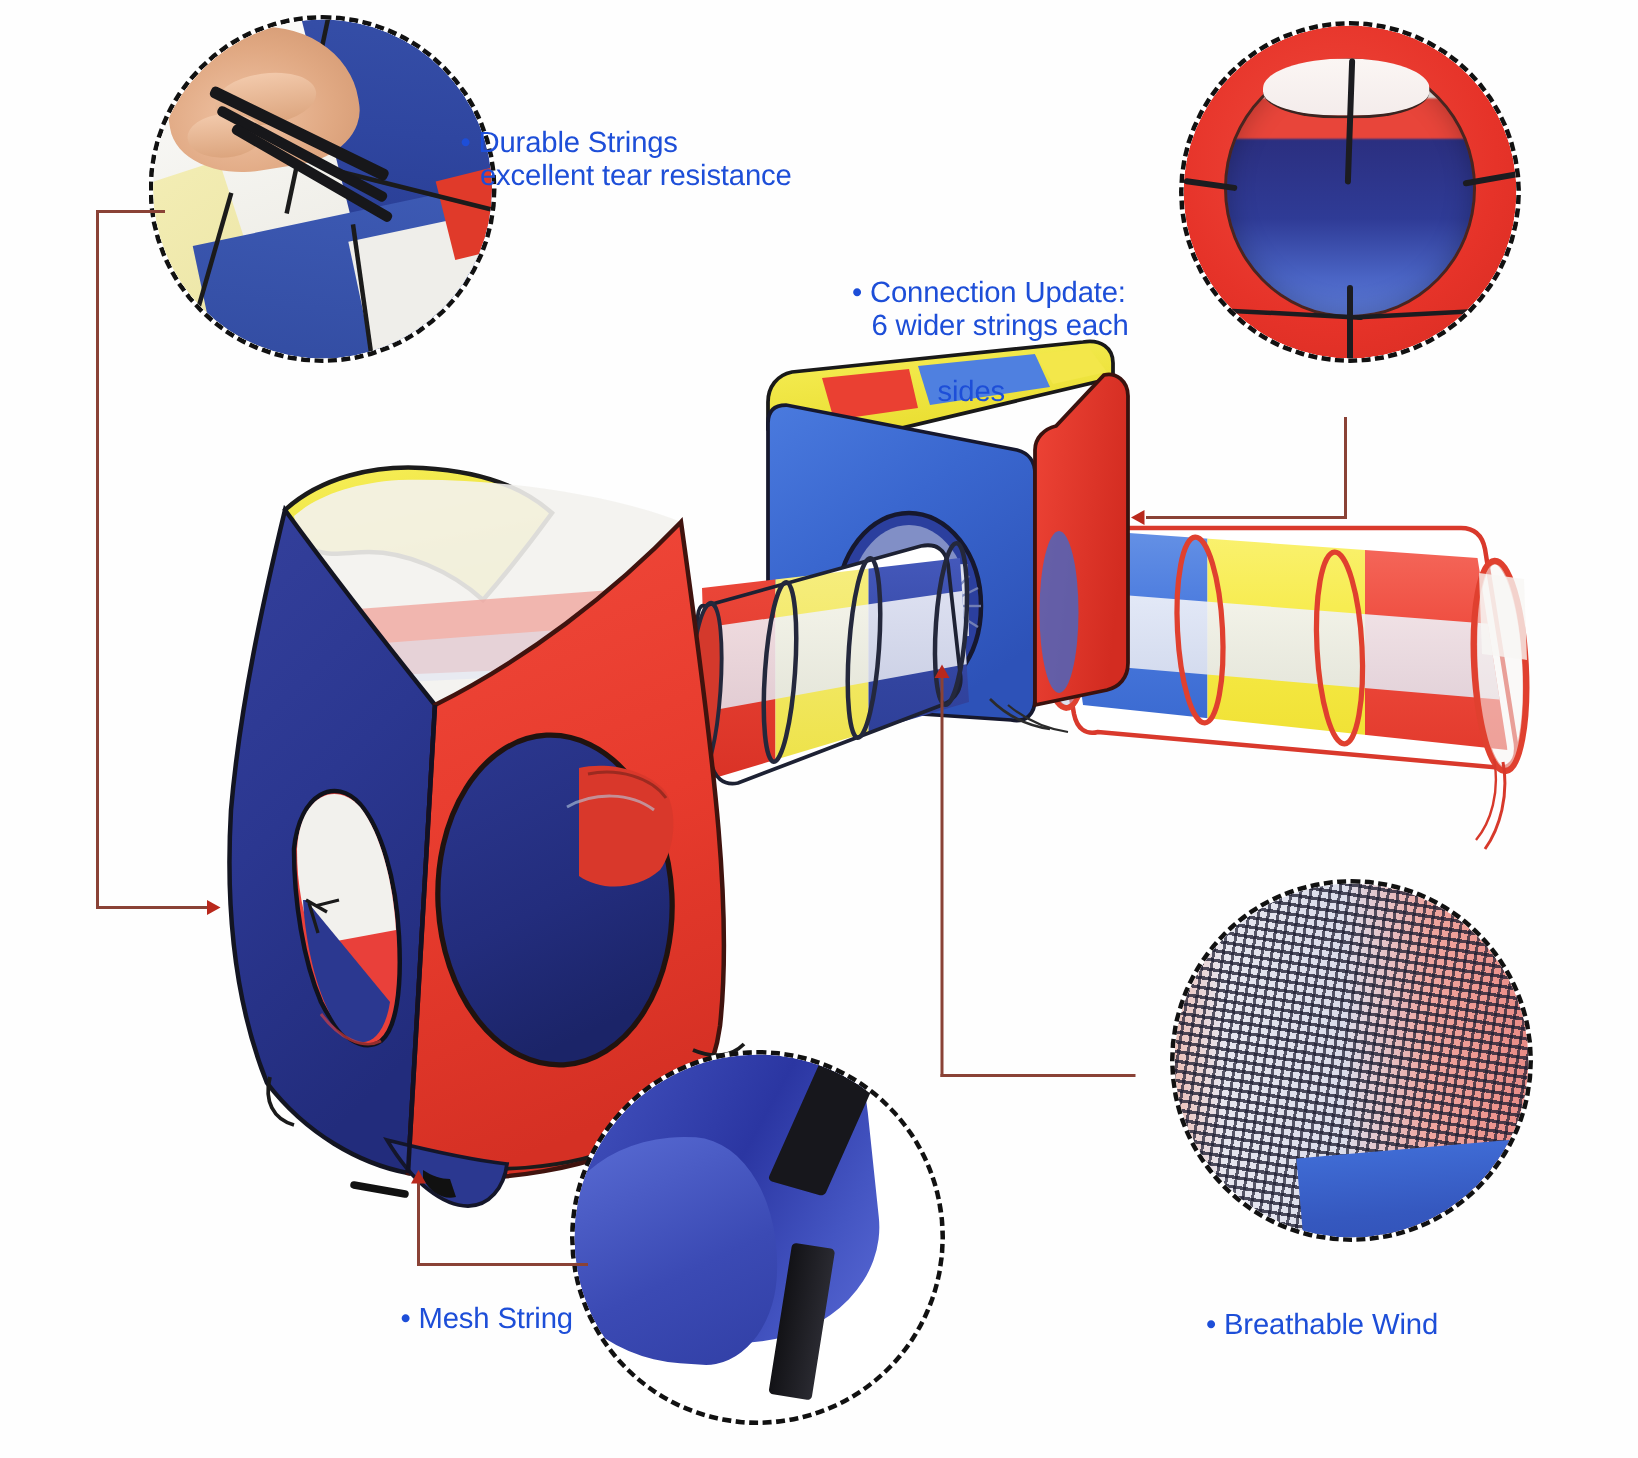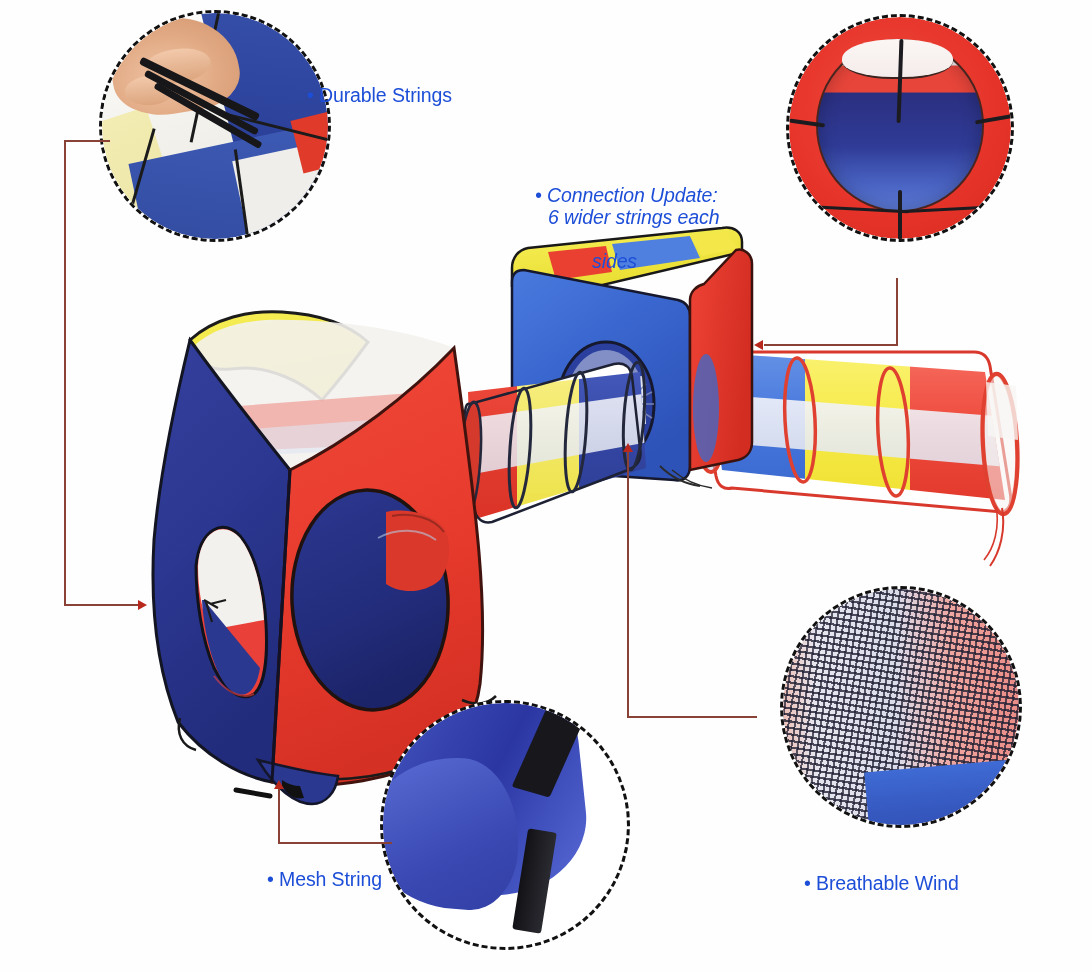--- a/index.html
+++ b/index.html
@@ -455,23 +455,24 @@
   <div class="detail-circle" id="c-mesh" style="left:780px;top:586px;width:236px;height:236px;">
     <div class="inner">
       <div class="mesh-bg"></div>
       <div class="grid"></div>
       <div class="blue-band"></div>
     </div>
   </div>
 
   <div class="callout" id="label-durable-strings" style="left:320px;top:62px;width:260px;">
     <span class="bullet">•</span><span class="l1" style="display:inline">Durable Strings</span>
-  </div>
-
-  <div class="callout" id="label-connection-update" style="left:548px;top:162px;width:200px;font-style:italic;">
+    <span class="l2">excellent tear resistance</span>
+  </div>
+
+  <div class="callout" id="label-connection-update" style="left:581px;top:162px;width:200px;">
     <span class="bullet">•</span><span style="display:inline">Connection Update:</span>
     <span class="l2">6 wider strings each</span>
     <span class="l3">sides</span>
   </div>
 
   <div class="callout" id="label-wind-string" style="left:280px;top:846px;width:200px;">
     <span class="bullet">•</span><span style="display:inline">Mesh String</span>
   </div>
 
   <div class="callout" id="label-breathable-mesh" style="left:817px;top:850px;width:240px;">

